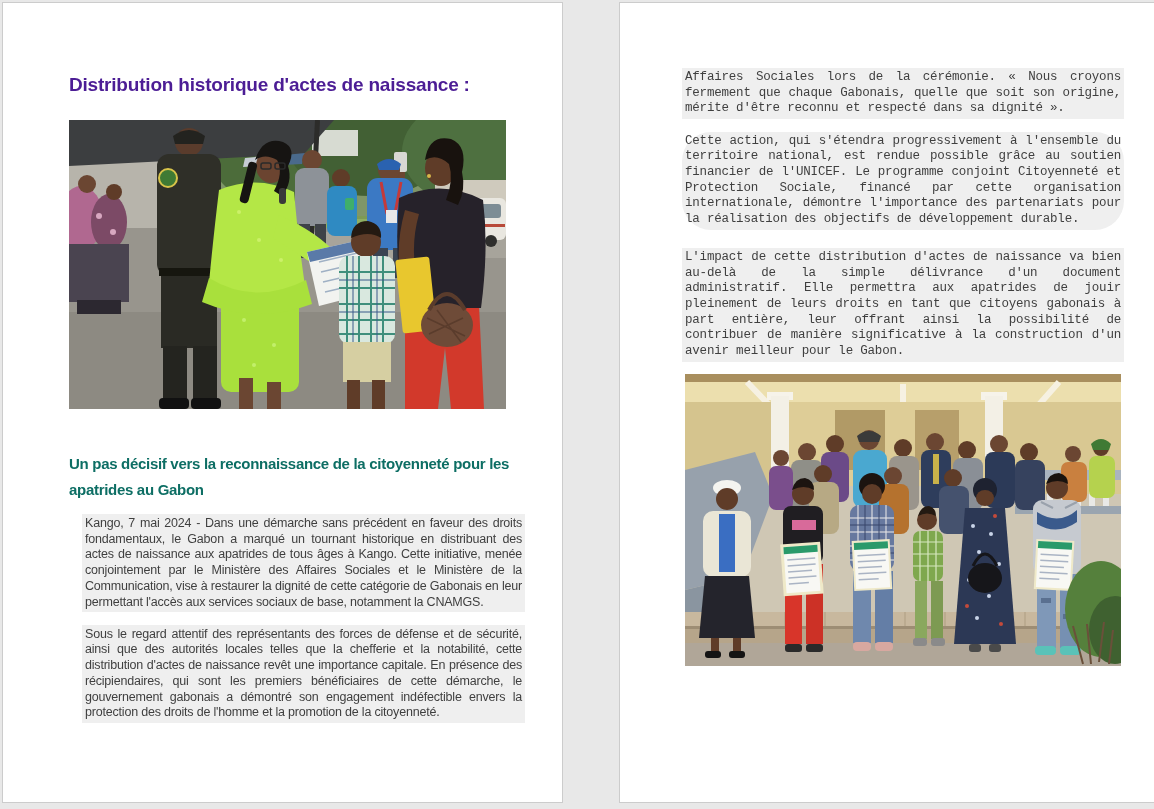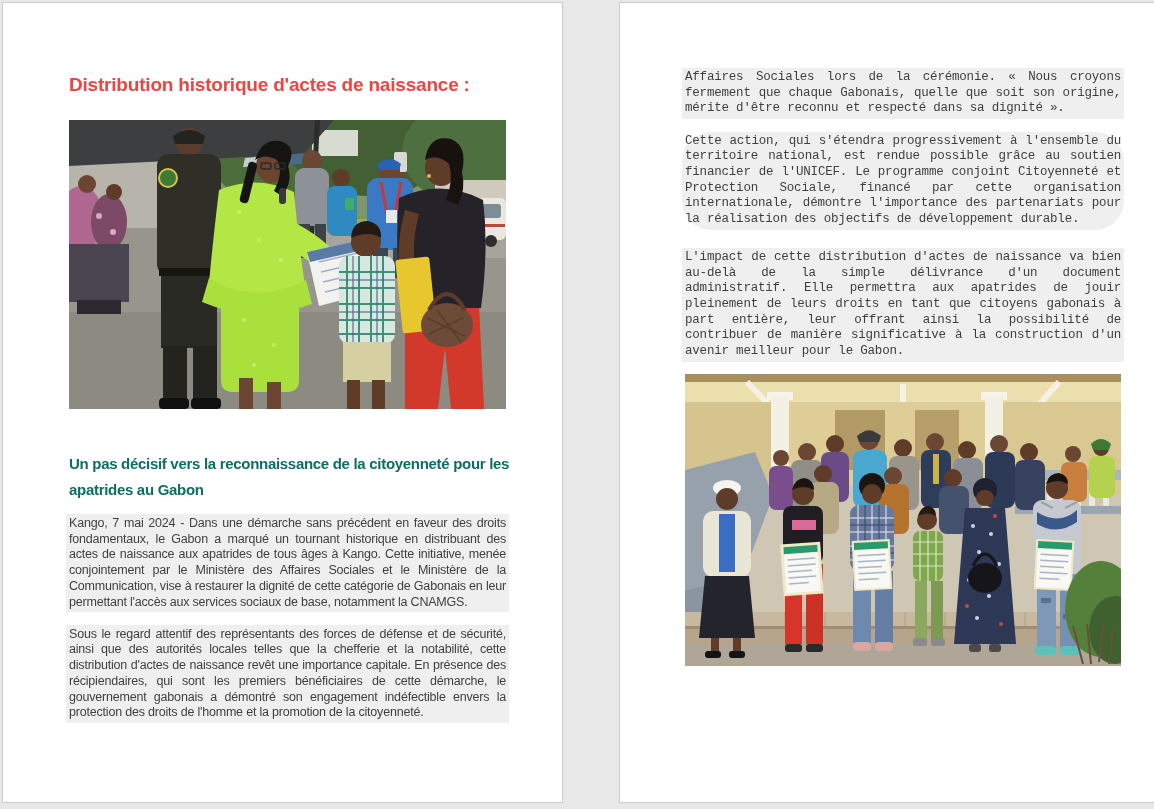--- a/index.html
+++ b/index.html
@@ -12,38 +12,38 @@
   .page{
     position:absolute;top:2px;height:801px;background:#ffffff;
     border:1px solid #cccccc;box-sizing:border-box;
   }
   .page-left{left:2px;width:561px;}
   .page-right{left:619px;width:566px;font-family:Liberation Mono, monospace;}
 
   .doc-title{
     margin:70px 0 0 66px;width:460px;
     font-size:19px;font-weight:bold;letter-spacing:-0.2px;
-    color:#ef4444;line-height:24px;
+    color:#4c1d95;line-height:24px;
   }
   .photo-frame{display:block;}
   .photo-left{margin:23px 0 0 66px;width:437px;height:289px;}
   .photo-right{margin:1px 0 0 65px;width:436px;height:292px;}
   .photo-frame svg{display:block;}
 
   .doc-subheading{
     margin:42px 0 0 66px;width:462px;
     font-size:15px;font-weight:bold;letter-spacing:-0.3px;
     color:#0d6e64;line-height:26px;
   }
   .para{
     background:#efefef;color:#3f3f3f;
     font-size:12.5px;line-height:15.7px;letter-spacing:-0.2px;
     text-align:justify;
     width:437px;padding:2px 3px;
-    margin-left:63px;
+    margin-left:79px;
   }
   .page-left .para.first{margin-top:11px;}
   .page-left .para{margin-top:4px;}
   .page-right .para{margin-left:62px;width:436px;}
   .page-right .para.first{margin-top:65px;}
   .page-right .para.mid{margin-top:6px;border-radius:29px;}
   .page-right .para.last-text{margin-top:18px;}
   .cont-last{text-align-last:justify;}
 </style>
 </head>

